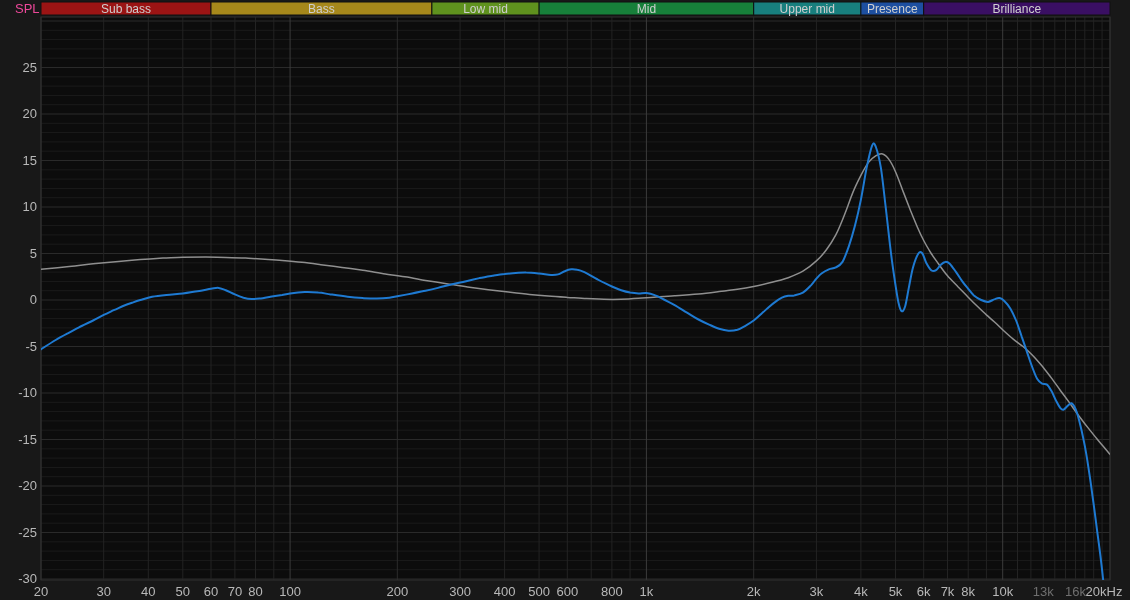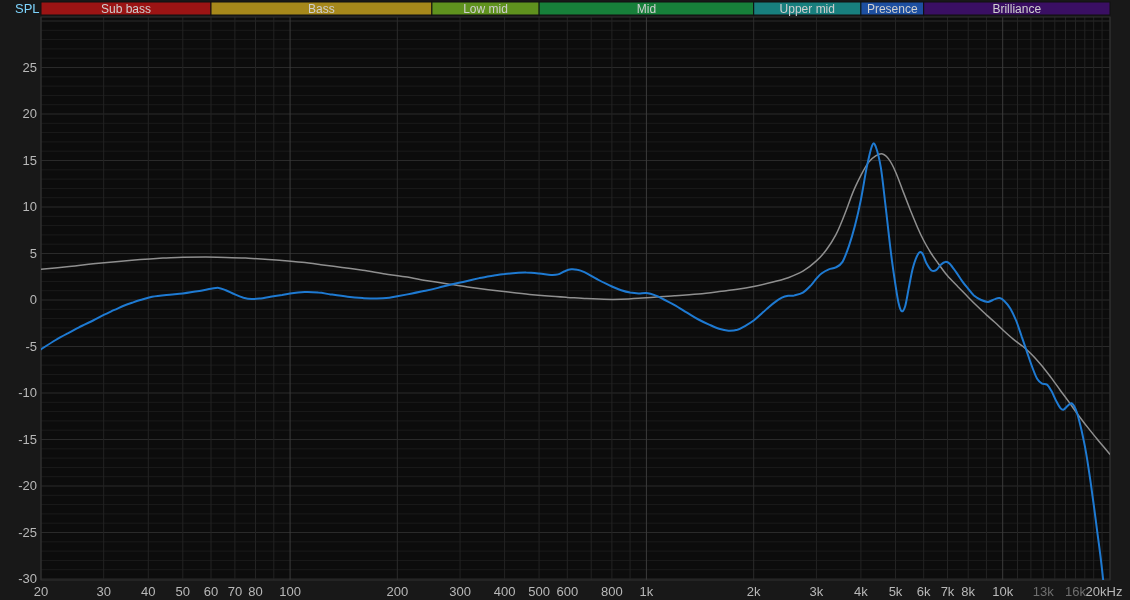--- a/index.html
+++ b/index.html
@@ -1,18 +1,18 @@
 <!DOCTYPE html>
 <html><head>
 <meta charset="utf-8">
 <style>
   html,body{margin:0;padding:0;background:#181818;width:1130px;height:600px;overflow:hidden;}
   .stage{position:relative;width:1130px;height:600px;background:#181818;
          font-family:"Liberation Sans",sans-serif;}
-  .spl-label{position:absolute;left:15px;top:1px;font-size:13px;color:#7dd3fc;}
+  .spl-label{position:absolute;left:15px;top:1px;font-size:13px;color:#ec4899;}
   svg text{font-family:"Liberation Sans",sans-serif;}
 </style>
 </head>
 <body>
 
 <div class="stage">
   <div class="spl-label">SPL</div>
   <svg id="chart" width="1130" height="600" viewBox="0 0 1130 600">
       <clipPath id="plotclip">
         <rect x="41" y="17" width="1069" height="563"></rect>

